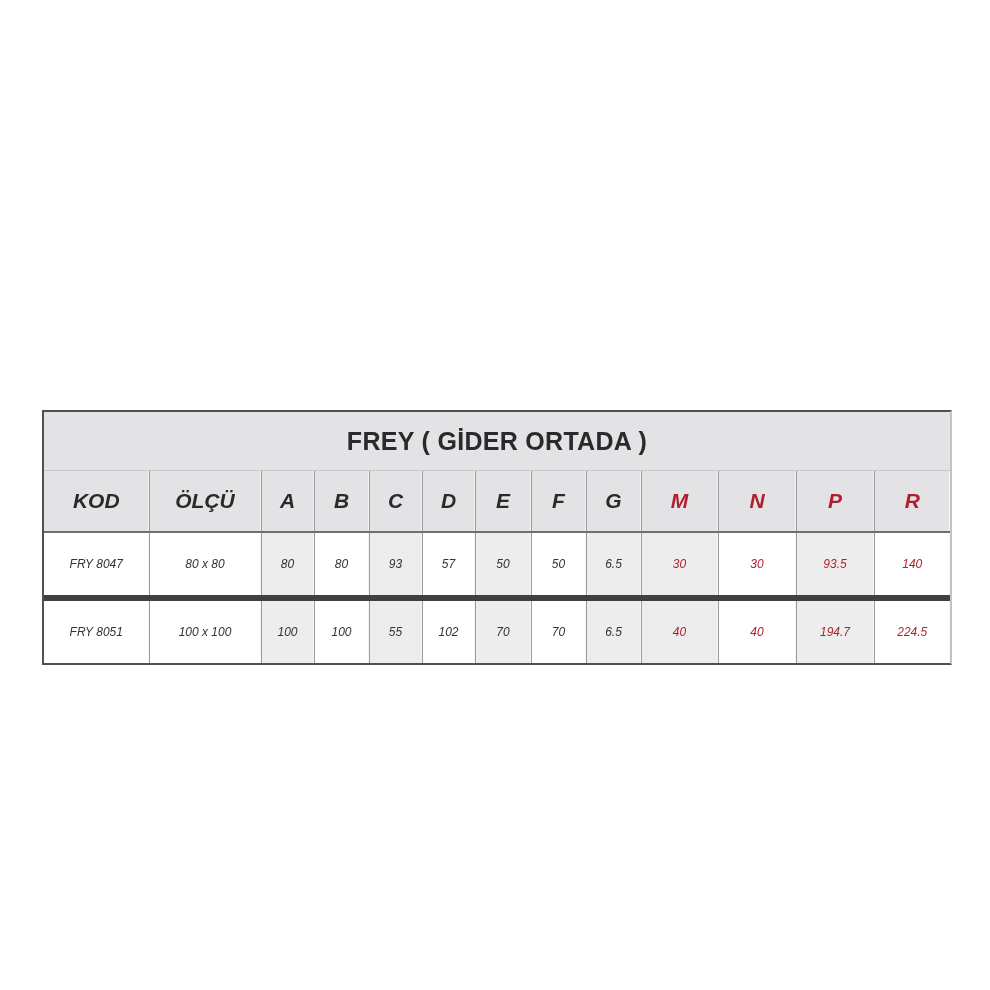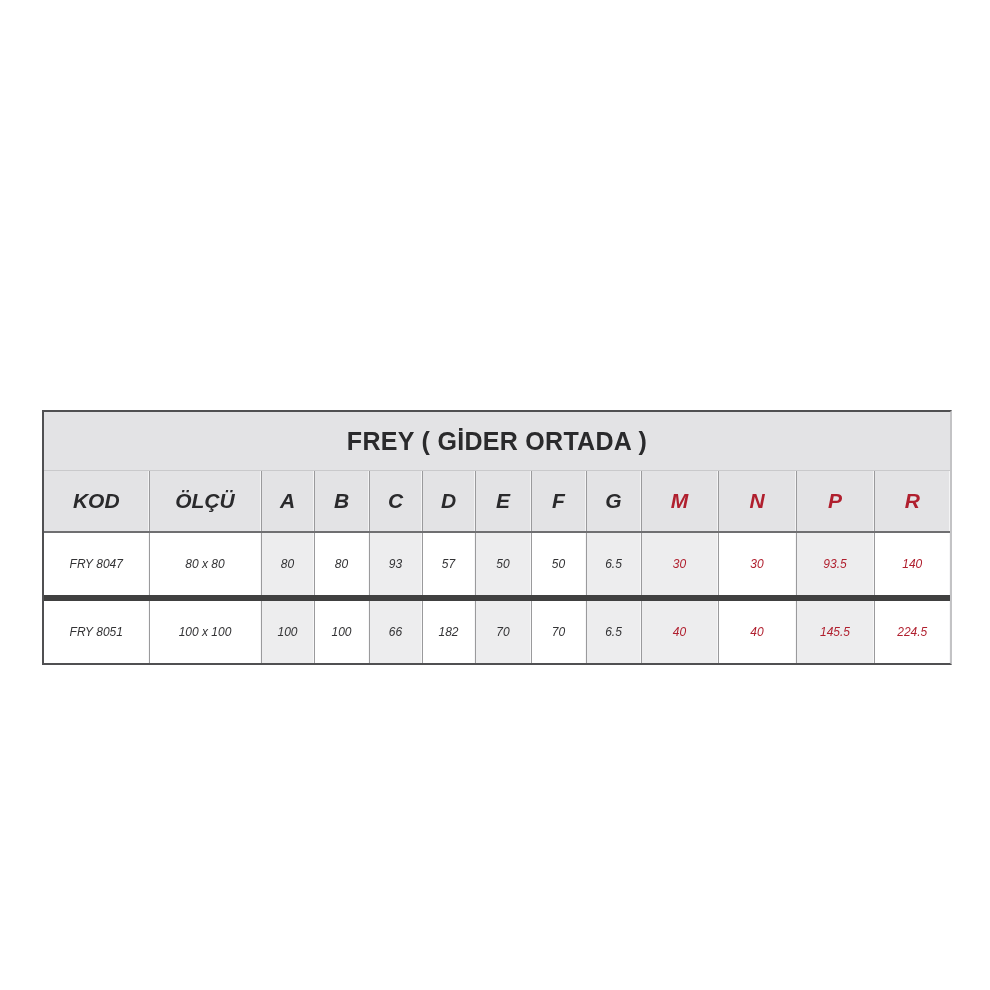--- a/index.html
+++ b/index.html
@@ -136,27 +136,27 @@
           <td class="shaded red">30</td>
           <td class="red">30</td>
           <td class="shaded red">93.5</td>
           <td class="red">140</td>
         </tr>
         <tr>
           <td>FRY 8051</td>
           <td>100 x 100</td>
           <td class="shaded">100</td>
           <td>100</td>
-          <td class="shaded">66</td>
-          <td>182</td>
+          <td class="shaded">55</td>
+          <td>102</td>
           <td class="shaded">70</td>
           <td>70</td>
           <td class="shaded">6.5</td>
           <td class="shaded red">40</td>
           <td class="red">40</td>
-          <td class="shaded red">145.5</td>
+          <td class="shaded red">194.7</td>
           <td class="red">224.5</td>
         </tr>
       </tbody>
     </table>
 
   </div>
 </div>
 
 </body></html>

